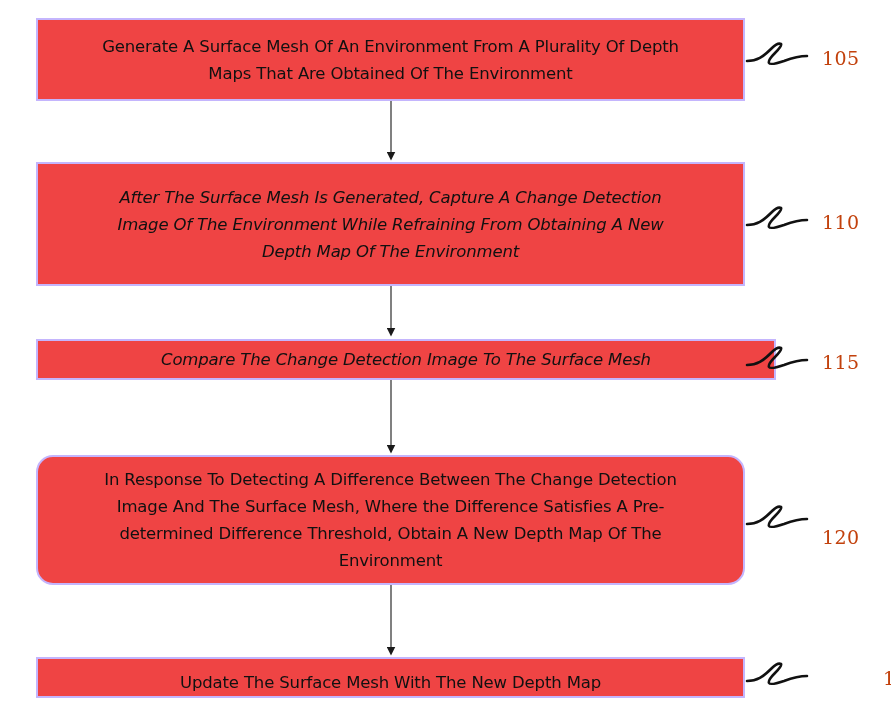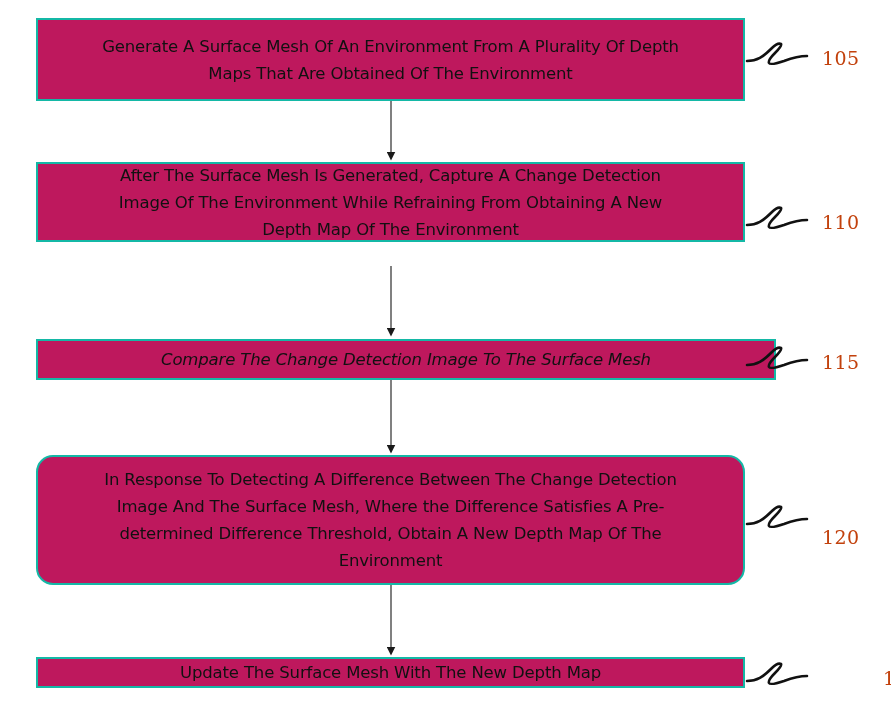--- a/index.html
+++ b/index.html
@@ -20,22 +20,22 @@
     left: 0;
     top: 0;
     width: 891px;
     height: 718px;
   }
 
   
   .proc-box {
     position: absolute;
     box-sizing: border-box;
-    background: #be185d;
-    border: 2px solid #14b8a6;
+    background: #ef4444;
+    border: 2px solid #c4b5fd;
     display: flex;
     align-items: center;
     justify-content: center;
   }
   
   .proc-box::after {
     content: "";
     position: absolute;
     left: 6px;
     right: -7px;
@@ -102,21 +102,21 @@
   <div class="proc-box" style="left:36px; top:18px; width:709px; height:83px;">
     <div class="proc-text">Generate A Surface Mesh Of An Environment From A Plurality Of Depth
 Maps That Are Obtained Of The Environment</div>
   </div>
   <svg class="leader-svg" style="left:745px; top:36px; width:66px; height:40px;" viewBox="0 0 66 40" xmlns="http://www.w3.org/2000/svg">
     <path d="M2,25 C12,25 18,21 27,12 C31,8 34,7 36,8 C37,9 35,12 30,17
              C26,21 23,25 24,27 C25,29 30,28 39,25 C47,22 54,20 62,20" fill="none" stroke="#111111" stroke-width="2.6" stroke-linecap="round" stroke-linejoin="round"></path>
   </svg>
   <div class="ref-num" style="left:822px; top:47px;">105</div>
 
-  <div class="proc-box" style="left:36px; top:162px; width:709px; height:80px;">
+  <div class="proc-box" style="left:36px; top:162px; width:709px; height:124px;font-style:italic;">
     <div class="proc-text">After The Surface Mesh Is Generated, Capture A Change Detection
 Image Of The Environment While Refraining From Obtaining A New
 Depth Map Of The Environment</div>
   </div>
   <svg class="leader-svg" style="left:745px; top:200px; width:66px; height:40px;" viewBox="0 0 66 40" xmlns="http://www.w3.org/2000/svg">
     <path d="M2,25 C12,25 18,21 27,12 C31,8 34,7 36,8 C37,9 35,12 30,17
              C26,21 23,25 24,27 C25,29 30,28 39,25 C47,22 54,20 62,20" fill="none" stroke="#111111" stroke-width="2.6" stroke-linecap="round" stroke-linejoin="round"></path>
   </svg>
   <div class="ref-num" style="left:822px; top:211px;">110</div>
 
@@ -134,21 +134,21 @@
 Image And The Surface Mesh, Where the Difference Satisfies A Pre-
 determined Difference Threshold, Obtain A New Depth Map Of The
 Environment</div>
   </div>
   <svg class="leader-svg" style="left:745px; top:499px; width:66px; height:40px;" viewBox="0 0 66 40" xmlns="http://www.w3.org/2000/svg">
     <path d="M2,25 C12,25 18,21 27,12 C31,8 34,7 36,8 C37,9 35,12 30,17
              C26,21 23,25 24,27 C25,29 30,28 39,25 C47,22 54,20 62,20" fill="none" stroke="#111111" stroke-width="2.6" stroke-linecap="round" stroke-linejoin="round"></path>
   </svg>
   <div class="ref-num" style="left:822px; top:510px;margin-top:16px;">120</div>
 
-  <div class="proc-box" style="left:36px; top:657px; width:709px; height:31px;align-items:flex-end;">
+  <div class="proc-box" style="left:36px; top:657px; width:709px; height:41px;align-items:flex-end;">
     <div class="proc-text">Update The Surface Mesh With The New Depth Map</div>
   </div>
   <svg class="leader-svg" style="left:745px; top:656px; width:66px; height:40px;" viewBox="0 0 66 40" xmlns="http://www.w3.org/2000/svg">
     <path d="M2,25 C12,25 18,21 27,12 C31,8 34,7 36,8 C37,9 35,12 30,17
              C26,21 23,25 24,27 C25,29 30,28 39,25 C47,22 54,20 62,20" fill="none" stroke="#111111" stroke-width="2.6" stroke-linecap="round" stroke-linejoin="round"></path>
   </svg>
   <div class="ref-num" style="left:858px; top:667px;margin-left:25px;">125</div>
 
 </div>
 

